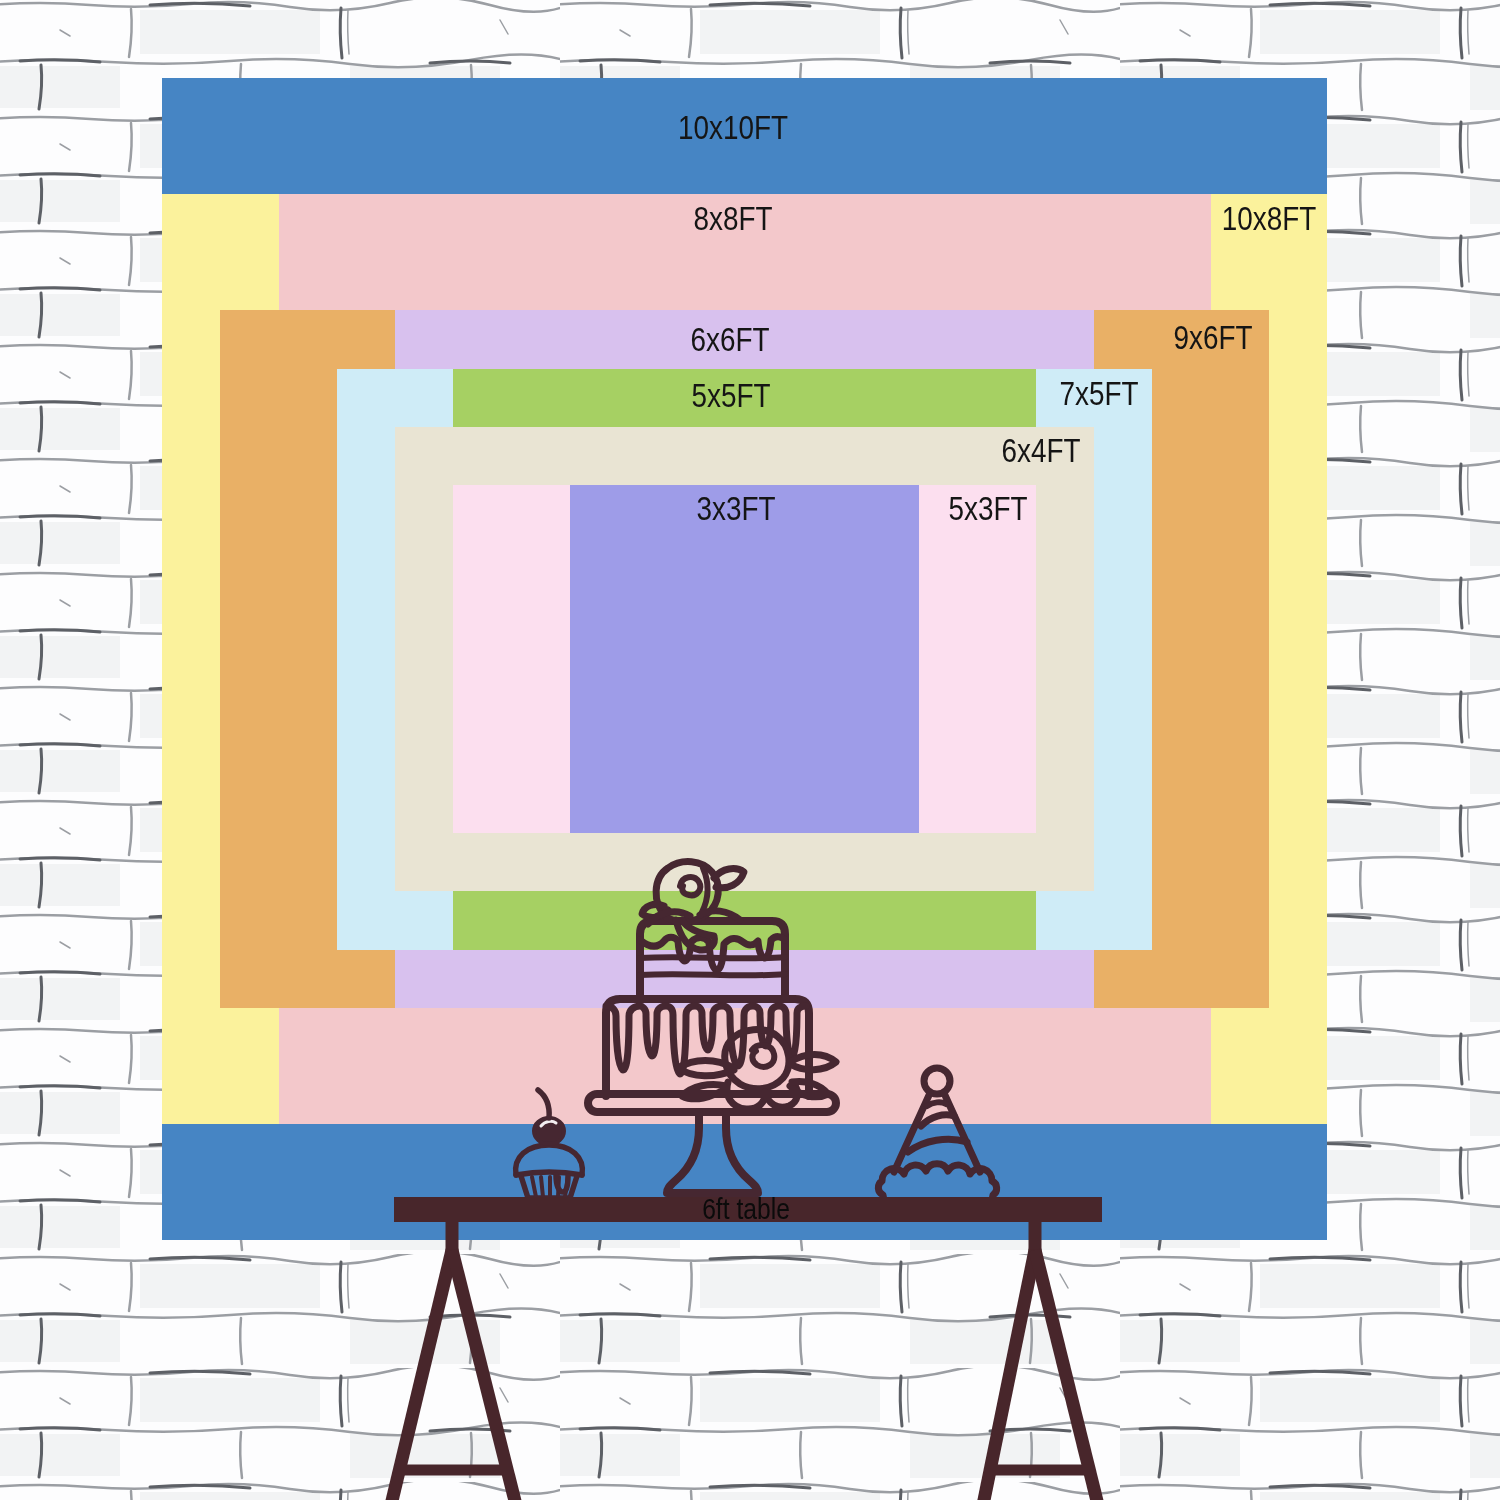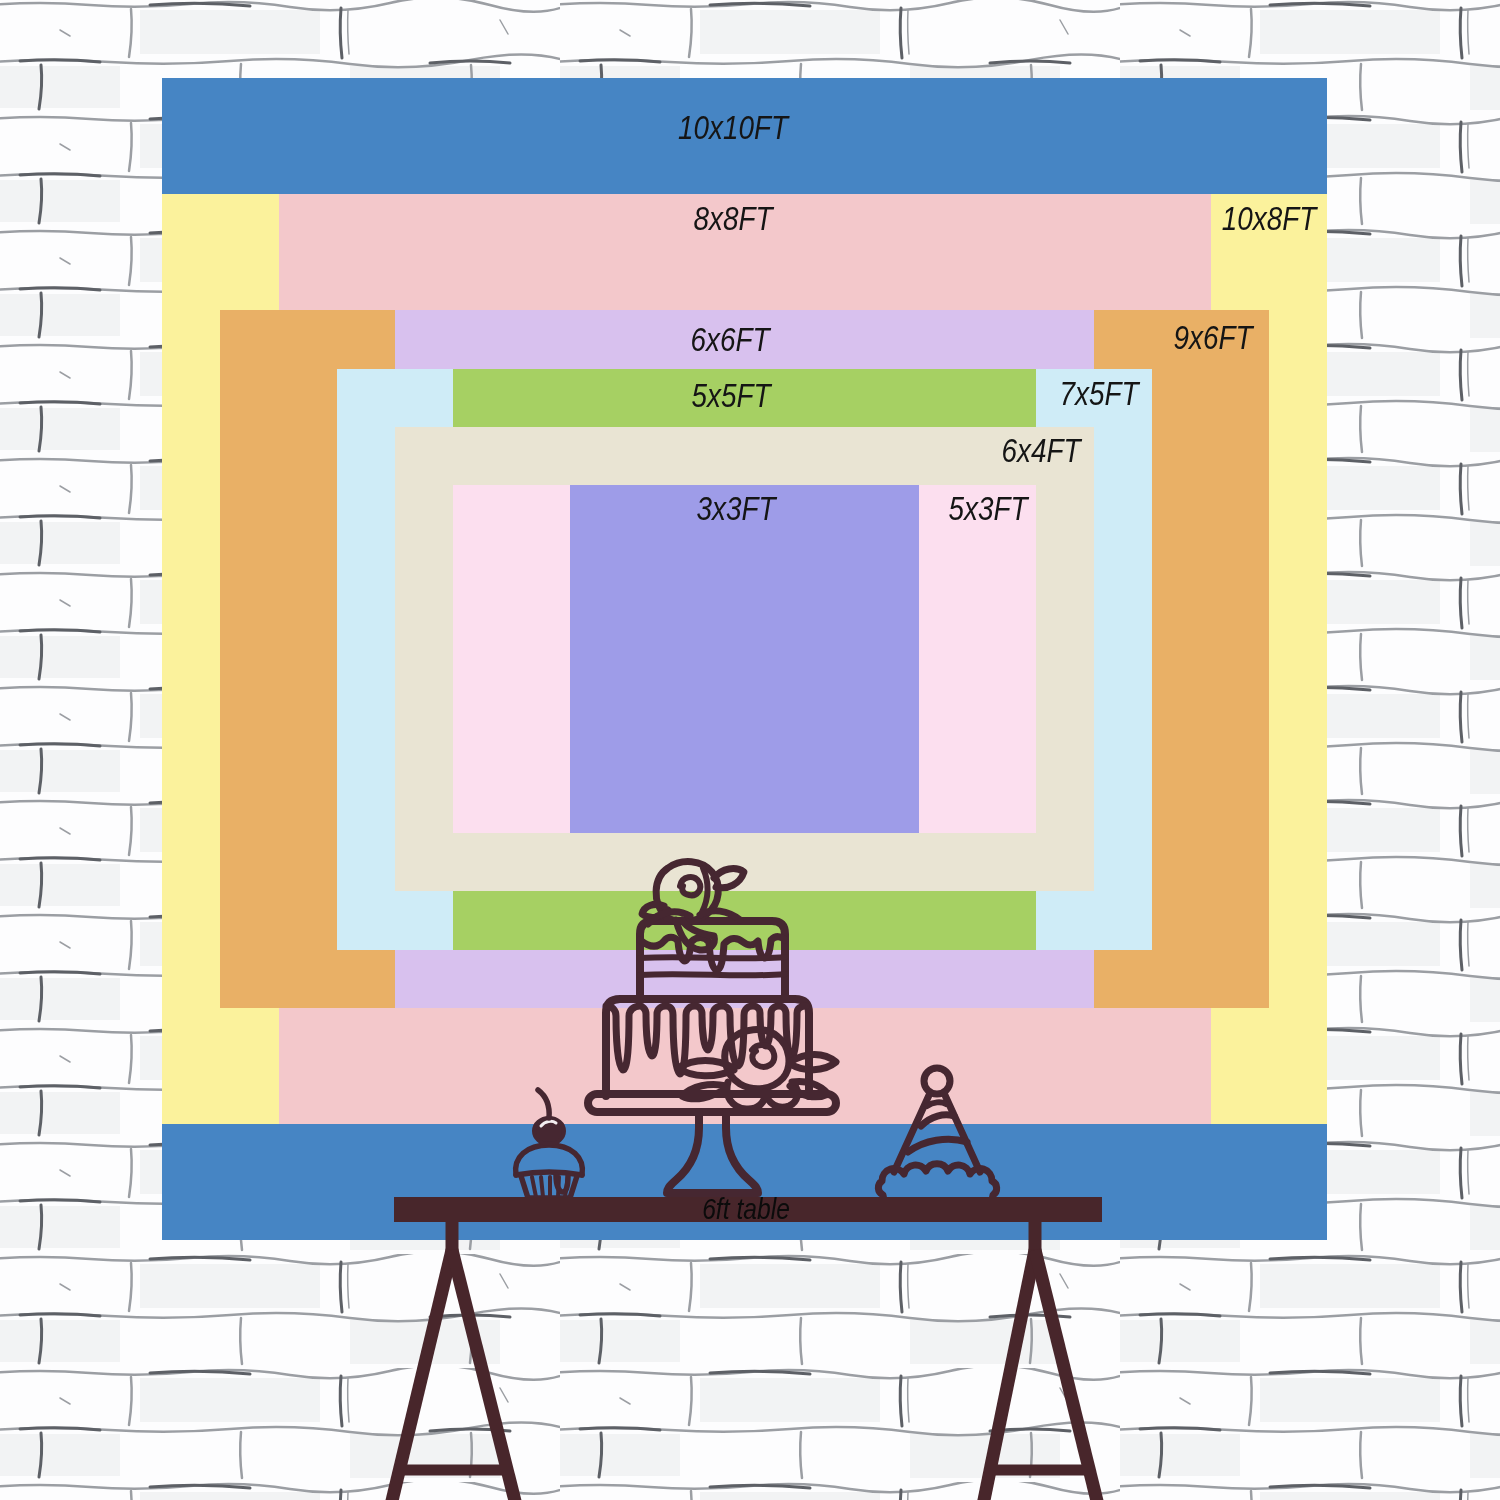--- a/index.html
+++ b/index.html
@@ -1,18 +1,18 @@
 <!DOCTYPE html>
 <html><head>
 <meta charset="utf-8">
 <style>
   html,body{margin:0;padding:0;}
   body{width:1500px;height:1500px;overflow:hidden;background:#fdfdfe;
        font-family:"Liberation Sans", sans-serif;}
-  #stage{position:relative;width:1500px;height:1500px;overflow:hidden;font-style:italic;}
+  #stage{position:relative;width:1500px;height:1500px;overflow:hidden;}
   #wall-svg{position:absolute;left:0;top:0;z-index:0;}
   #backdrop{position:absolute;left:162px;top:78px;width:1165px;height:1162px;z-index:1;}
   .layer{position:absolute;}
   #labels{position:absolute;left:0;top:0;width:1500px;height:1500px;z-index:3;pointer-events:none;}
   .size-label{position:absolute;font-size:34px;font-weight:500;color:#151515;
       white-space:nowrap;transform:translate(-50%,-50%) scaleX(0.82);letter-spacing:0px;}
   #decor-svg{position:absolute;left:0;top:0;z-index:4;pointer-events:none;}
   #tabletop{position:absolute;left:394px;top:1197px;width:708px;height:25px;z-index:5;}
   #table-label{position:absolute;left:746px;top:1209px;z-index:6;font-size:29px;font-weight:500;
       color:#0b0b0b;white-space:nowrap;transform:translate(-50%,-50%) scaleX(0.85);}

